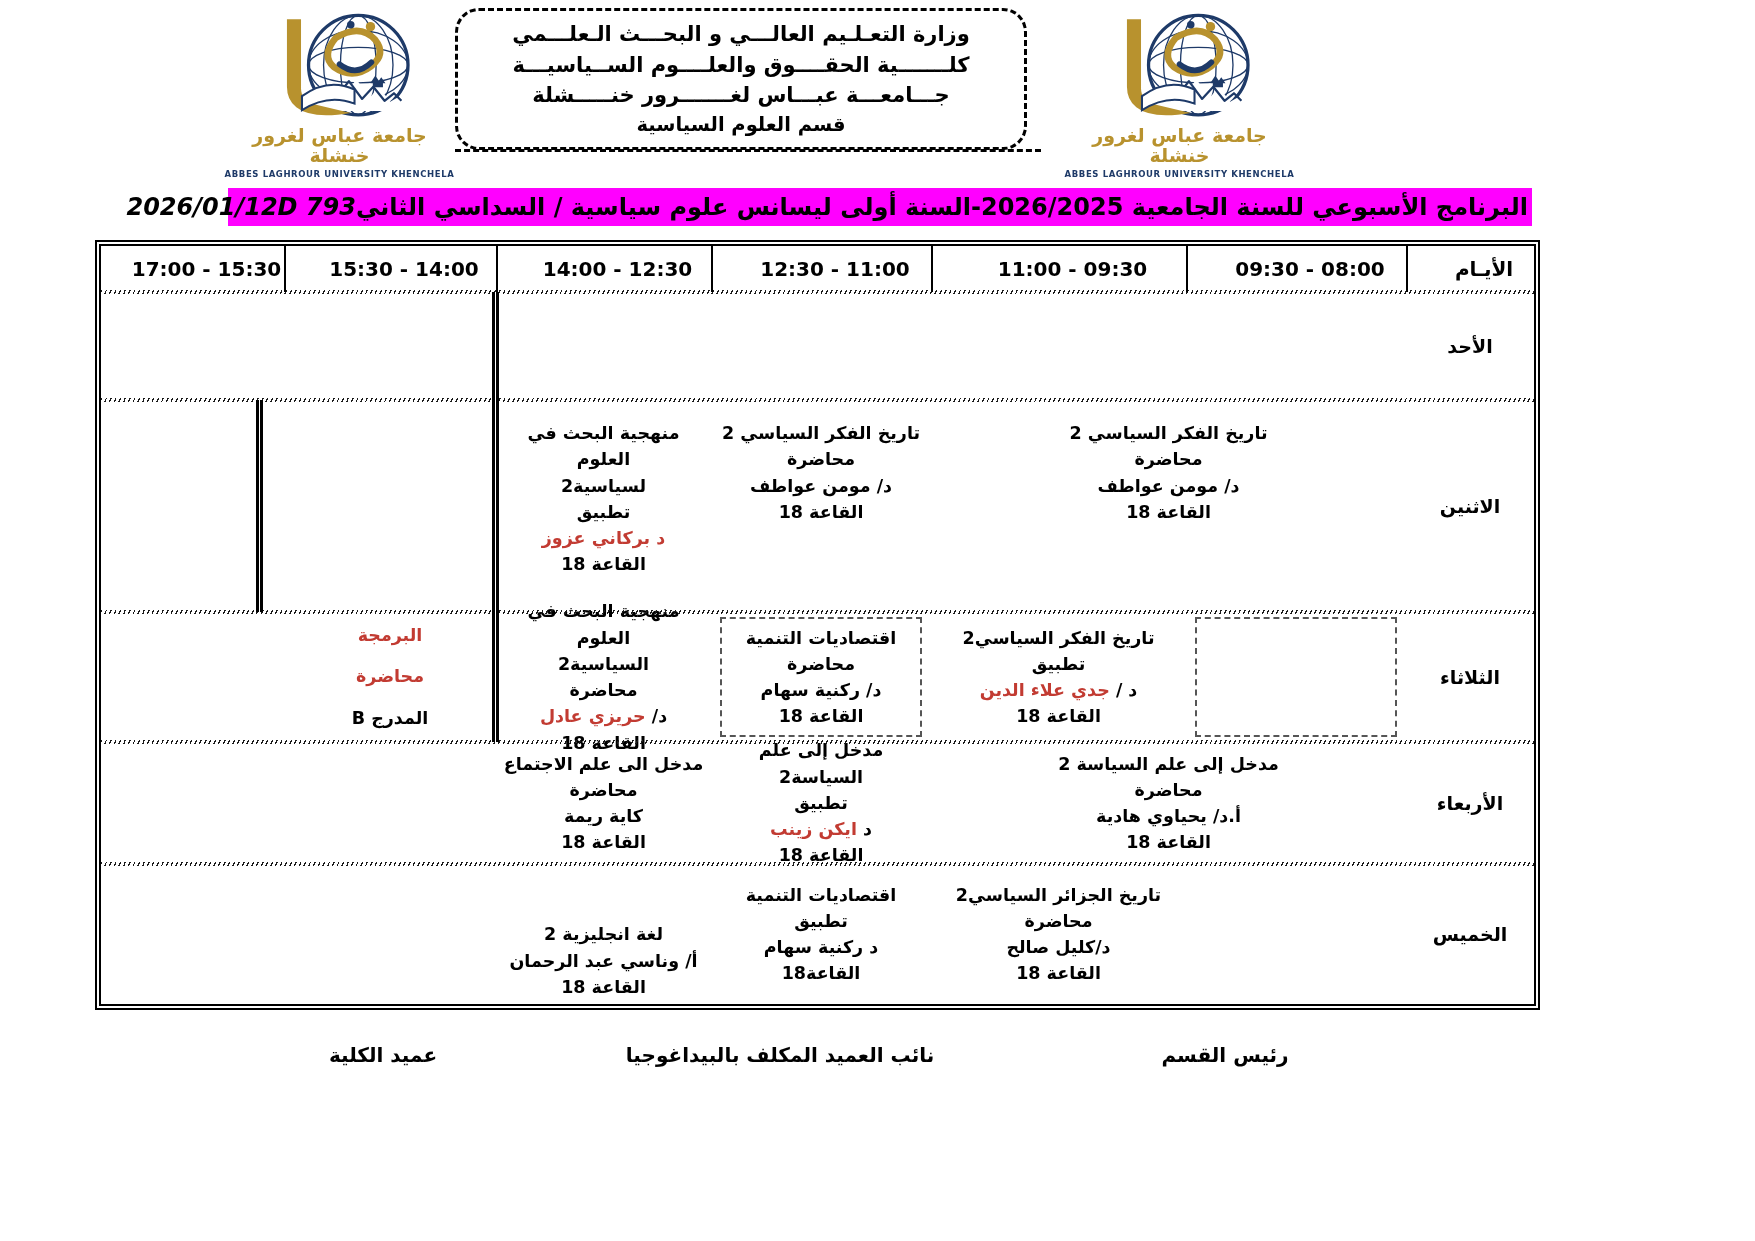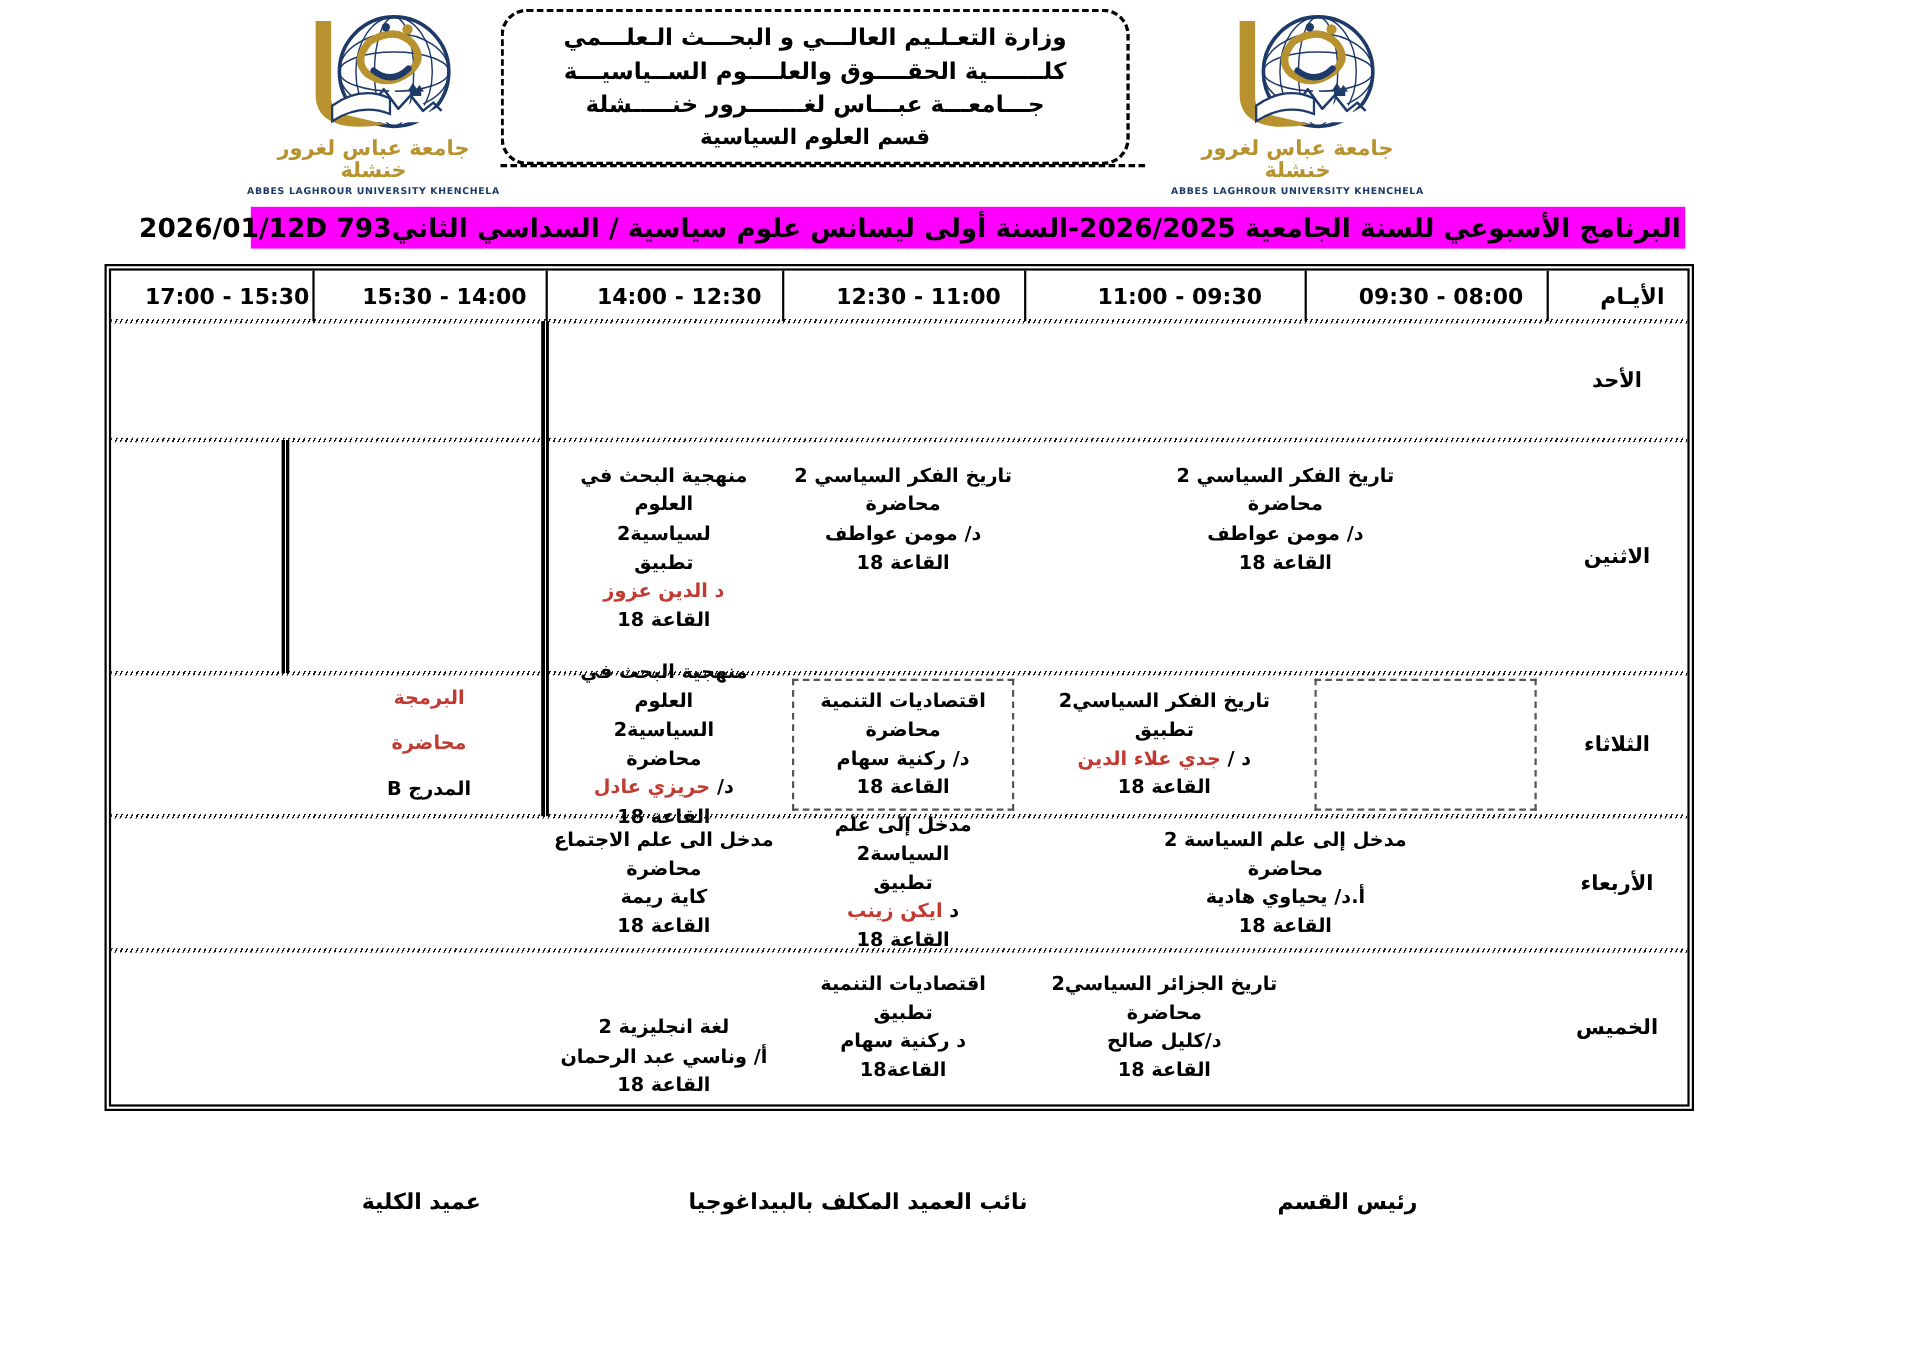--- a/index.html
+++ b/index.html
@@ -21,21 +21,21 @@
   .lh-line{font-size:21px;line-height:1.45;white-space:nowrap;}
   .lh-line.small{font-size:19.5px;}
   .letterhead-underline{position:absolute;left:455px;top:149px;width:586px;height:0;
       border-top:3px dashed #000;}
 
   
   .title-strip{position:absolute;left:228px;top:188px;width:1304px;height:38px;
       background:#ff00ff;display:flex;direction:rtl;align-items:center;
       justify-content:space-between;font-weight:bold;font-size:24px;padding:0 4px;
       box-sizing:border-box;white-space:nowrap;}
-  .title-strip .ltr{direction:ltr;unicode-bidi:isolate;}
+  .title-strip .ltr{direction:ltr;unicode-bidi:isolate;font-style:italic;}
 
   
   .timetable{position:absolute;left:95px;top:240px;width:1445px;height:770px;
       box-sizing:border-box;border:6px double #000;display:grid;direction:rtl;
       grid-template-columns:128px 220px 255px 220px 215px 212px 183px;
       grid-template-rows:46px 108px 212px 130px 122px 140px;background:#fff;}
   .th{display:flex;align-items:center;justify-content:center;font-weight:bold;
       font-size:20px;white-space:nowrap;margin-left:28px;}
   .th.time{direction:ltr;}
   .day-cell{display:flex;align-items:center;justify-content:center;font-weight:bold;
@@ -49,21 +49,21 @@
   .red{color:#c23b32;}
 
   
   .ov{position:absolute;}
   .hatch{left:0;width:100%;height:4px;
       background:repeating-linear-gradient(115deg,#1a1a1a 0 1.3px,transparent 1.3px 4.3px);}
   .vsep{top:0;height:46px;width:2px;background:#000;}
   .vbar{width:7px;background:linear-gradient(90deg,#000 0 3px,#fff 3px 4px,#000 4px 7px);}
 
   
-  .sign{position:absolute;top:1080px;font-weight:bold;font-size:20px;text-align:center;
+  .sign{position:absolute;top:1043px;font-weight:bold;font-size:20px;text-align:center;
       direction:rtl;white-space:nowrap;}
   #sign-dean{left:283px;width:200px;}
   #sign-vice{left:610px;width:340px;}
   #sign-head{left:1125px;width:200px;}
 </style>
 </head>
 <body>
 
 <div class="page">
 
@@ -146,21 +146,21 @@
     <div class="ov vsep" style="left:1305px"></div>
 
     <div class="ov vbar" style="left:391px;top:46px;height:450px"></div>
     <div class="ov vbar" style="left:155px;top:154px;height:212px"></div>
   <div class="day-cell" style="grid-area: 2 / 1;">الأحد</div>
       <div class="day-cell" style="grid-area: 3 / 1;">الاثنين</div>
       <div class="cell top" style="grid-area: 3 / 5 / auto / span 1;">
         <div class="line">منهجية البحث في العلوم</div>
         <div class="line">لسياسية2</div>
         <div class="line">تطبيق</div>
-        <div class="line red">د الدين عزوز</div>
+        <div class="line red">د بركاني عزوز</div>
         <div class="line">القاعة  18</div>
       </div>
       <div class="cell top" style="grid-area: 3 / 4 / auto / span 1;">
         <div class="line">تاريخ الفكر السياسي 2</div>
         <div class="line">محاضرة</div>
         <div class="line">د/ مومن عواطف</div>
         <div class="line">القاعة 18</div>
       </div>
       <div class="cell top" style="grid-area: 3 / 2 / auto / span 2;">
         <div class="line">تاريخ الفكر السياسي 2</div>

